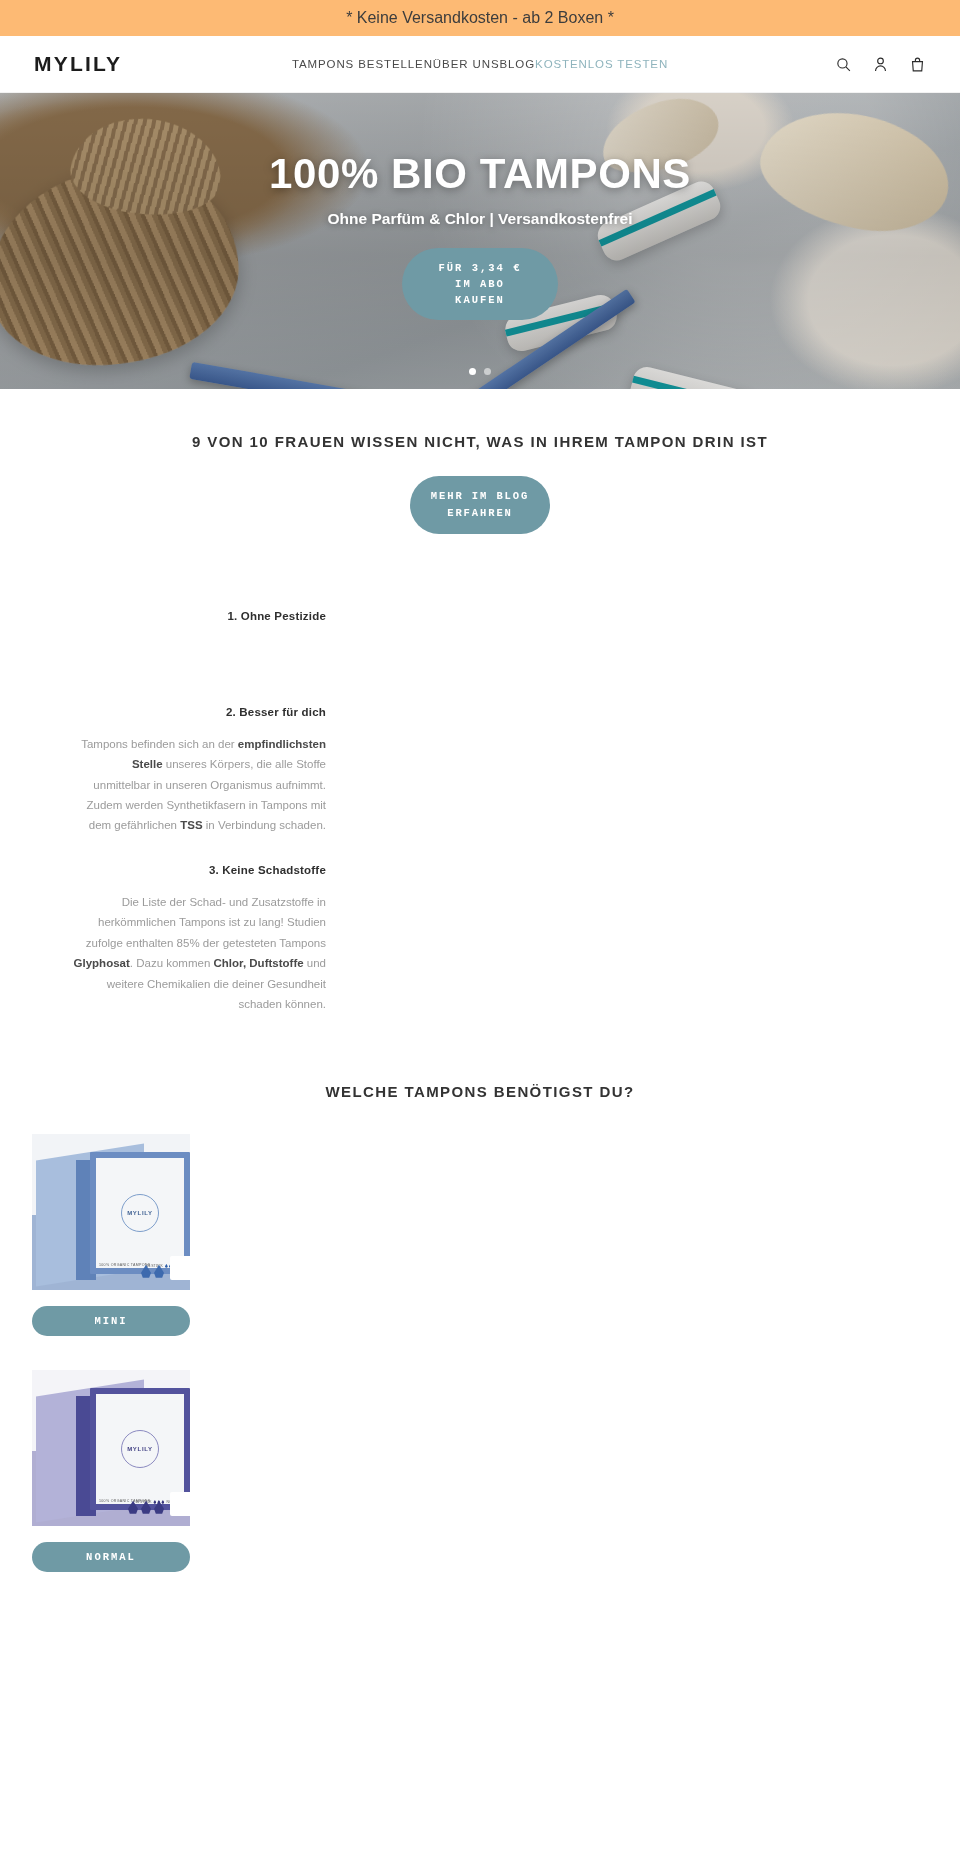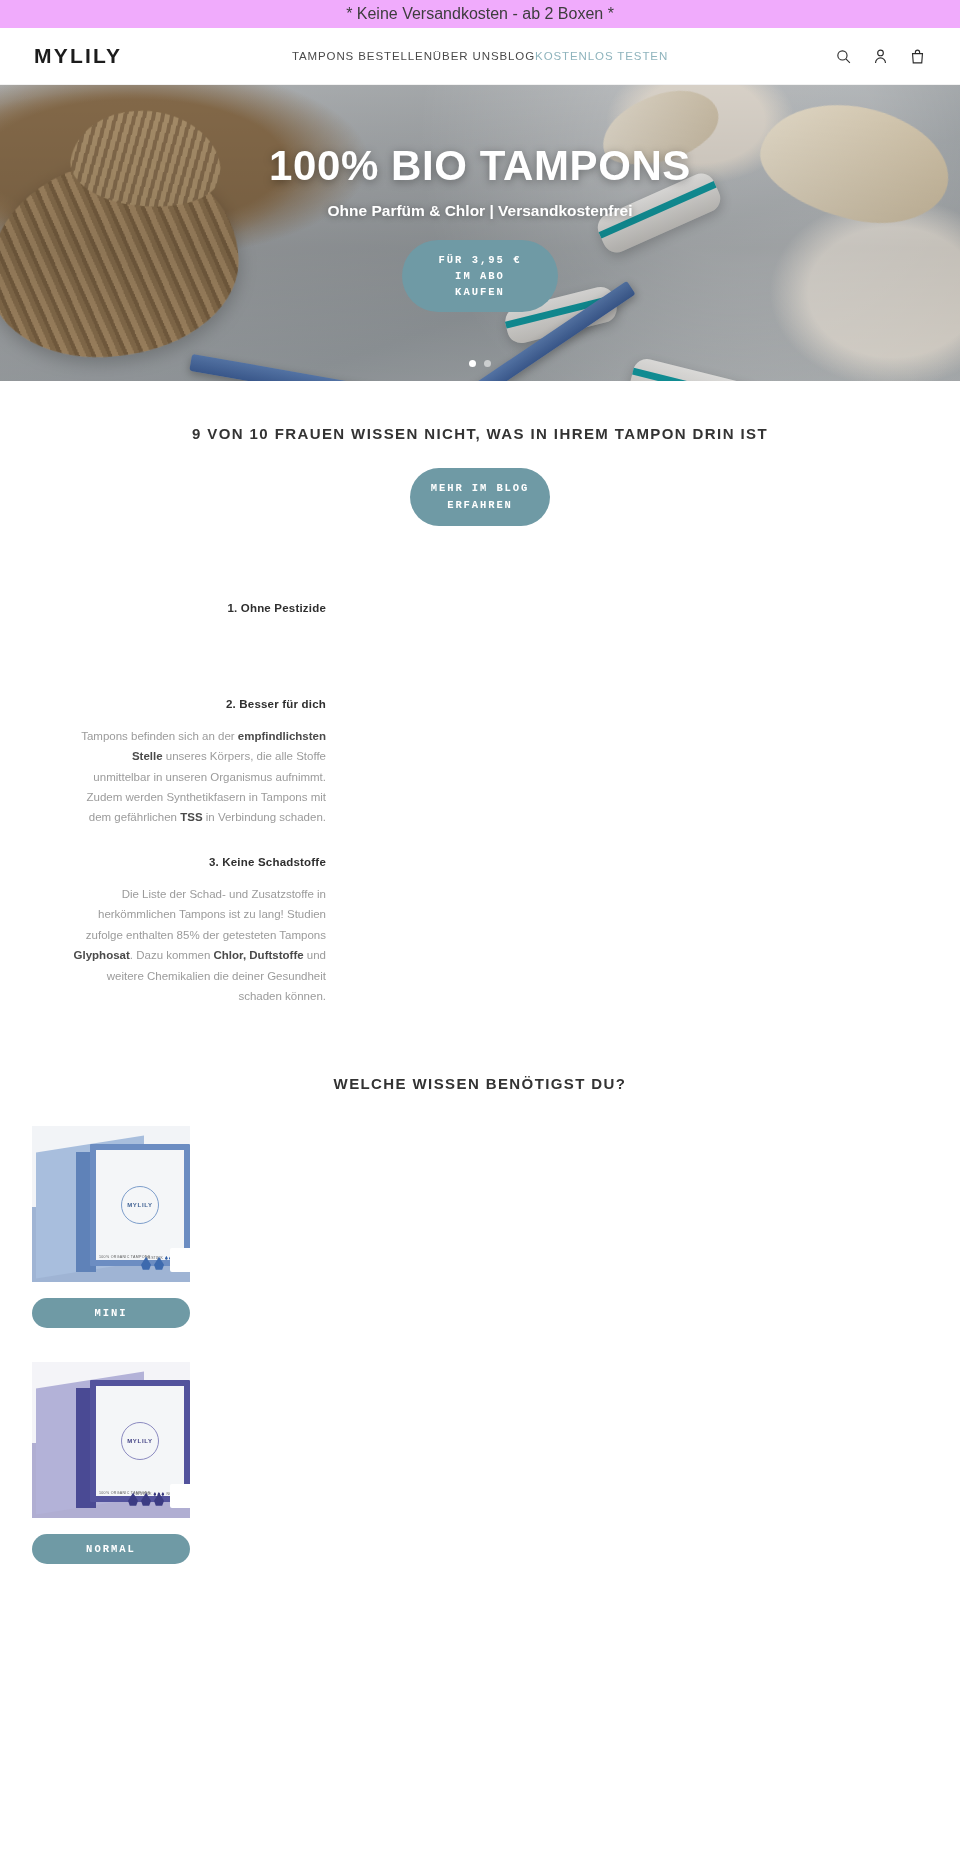--- a/index.html
+++ b/index.html
@@ -7,22 +7,22 @@
   html, body {
     width: 960px;
     background: #ffffff;
     font-family: "Liberation Sans", sans-serif;
     color: #3d3d3d;
   }
   body { width: 960px; overflow-x: hidden; }
 
   
   .announce {
-    height: 28px;
-    background: #f0abfc;
+    height: 36px;
+    background: #fdba74;
     display: flex;
     align-items: center;
     justify-content: center;
   }
 
   
   .site-header {
     height: 57px;
     background: #ffffff;
     display: flex;
@@ -454,21 +454,21 @@
         <div class="band"></div>
       </div>
     <div class="stick s1"></div>
     <div class="stick s2"></div>
   </div>
   <div class="hero-overlay"></div>
 
   <div class="hero-content">
     <h1 class="hero-title">100% BIO TAMPONS</h1>
     <p class="hero-sub">Ohne Parfüm &amp; Chlor | Versandkostenfrei</p>
-    <button class="btn-pill">FÜR 3,95 € IM ABO KAUFEN</button>
+    <button class="btn-pill">FÜR 3,34 € IM ABO KAUFEN</button>
   </div>
 
   <div class="hero-dots">
     <span class="dot active"></span>
     <span class="dot"></span>
   </div>
 </section>
 
 <section class="intro">
   <h2 class="intro-title">9 VON 10 FRAUEN WISSEN NICHT, WAS IN IHREM TAMPON DRIN IST</h2>
@@ -496,21 +496,21 @@
         <h3 class="reason-h">3. Keine Schadstoffe</h3>
         <p class="reason-p"><span>Die Liste der Schad- und Zusatzstoffe in herkömmlichen Tampons ist zu lang! Studien zufolge enthalten 85% der getesteten Tampons </span><b>Glyphosat</b><span>. Dazu kommen </span><b>Chlor, Duftstoffe</b><span> und weitere Chemikalien die deiner Gesundheit schaden können.</span></p>
       </div>
 
     </div>
     <div class="reasons-media"></div>
   </div>
 </section>
 
 <section class="products">
-  <h2 class="products-title">WELCHE WISSEN BENÖTIGST DU?</h2>
+  <h2 class="products-title">WELCHE TAMPONS BENÖTIGST DU?</h2>
 
   <div class="products-list">
 
     <div class="product-card">
       <div class="product-photo pp-1">
         <div class="pp-bg"></div>
         <div class="box-back"></div>
         <div class="box-side"></div>
         <div class="box-front">
           <div class="box-face">

